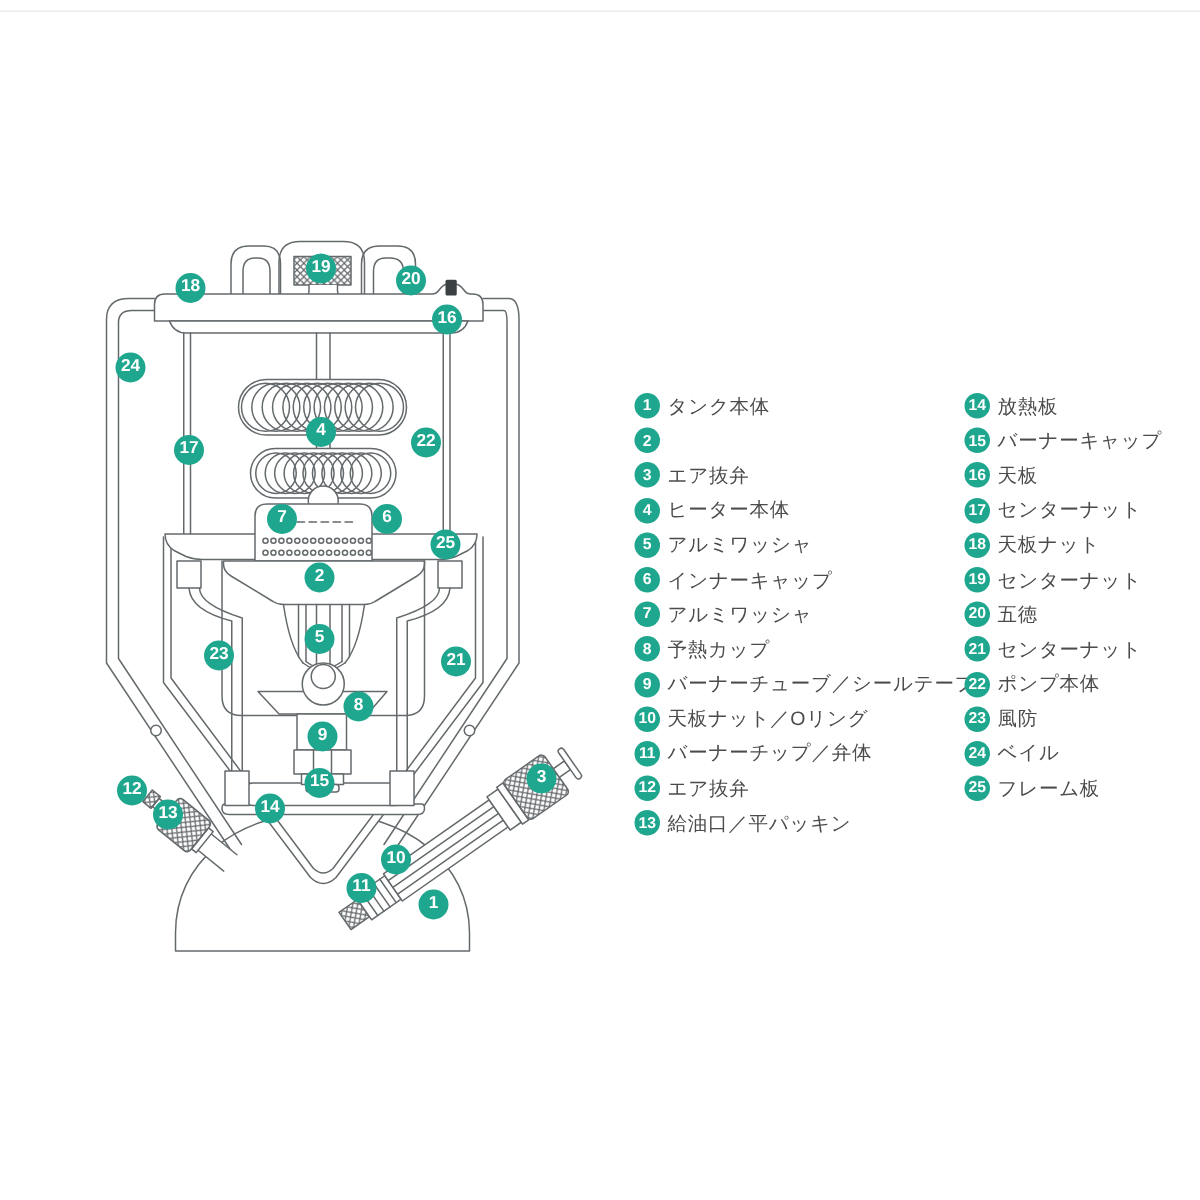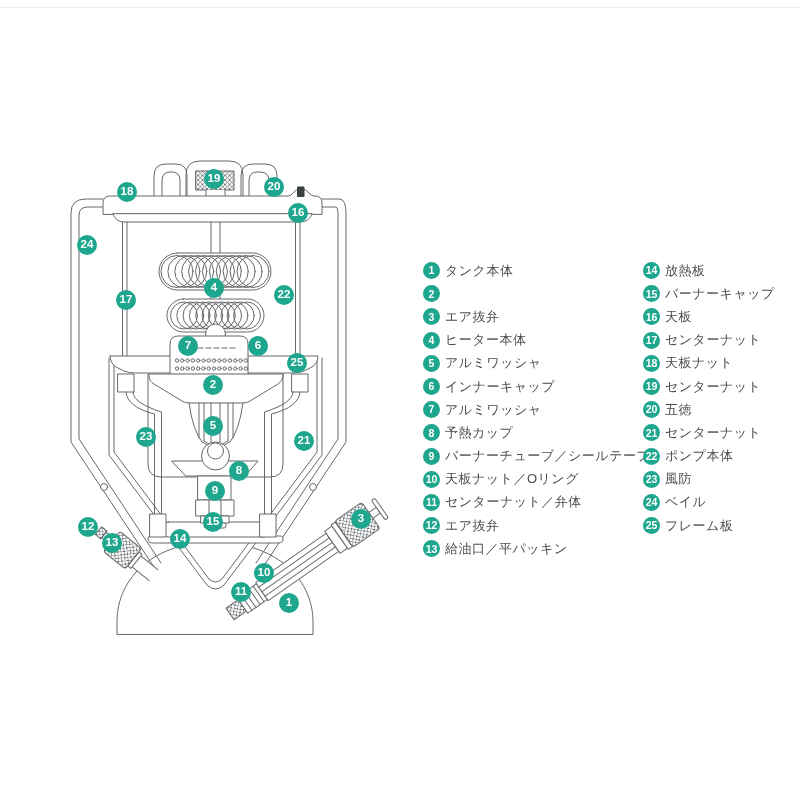--- a/index.html
+++ b/index.html
@@ -271,21 +271,21 @@
       <div class="legend-item">
         <span class="lbadge">9</span>
         <span class="llabel">バーナーチューブ／シールテープ</span>
       </div>
       <div class="legend-item">
         <span class="lbadge">10</span>
         <span class="llabel">天板ナット／Oリング</span>
       </div>
       <div class="legend-item">
         <span class="lbadge">11</span>
-        <span class="llabel">センターナット／弁体</span>
+        <span class="llabel">バーナーチップ／弁体</span>
       </div>
       <div class="legend-item">
         <span class="lbadge">12</span>
         <span class="llabel">エア抜弁</span>
       </div>
       <div class="legend-item">
         <span class="lbadge">13</span>
         <span class="llabel">給油口／平パッキン</span>
       </div>
     </div>

